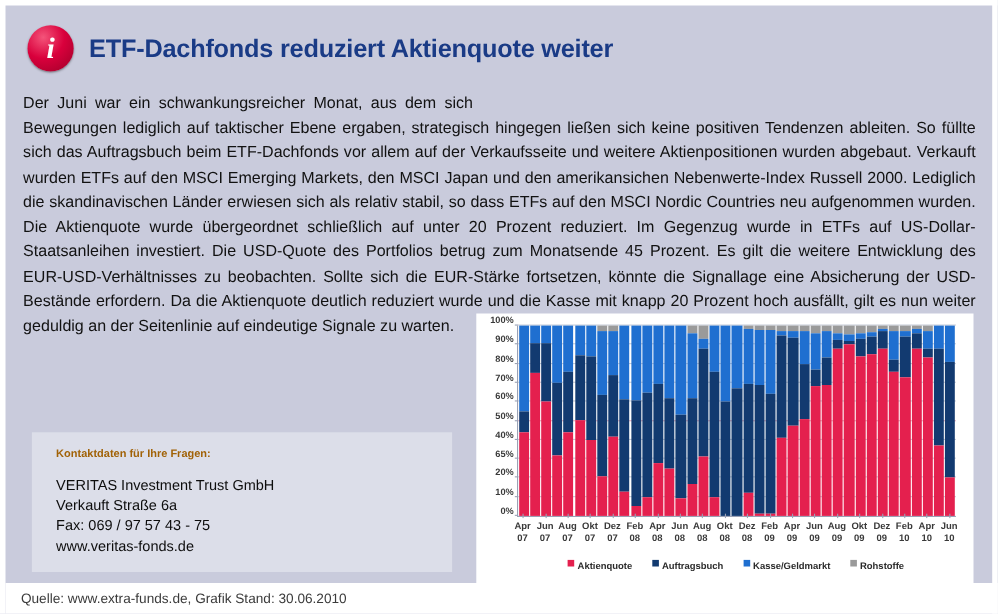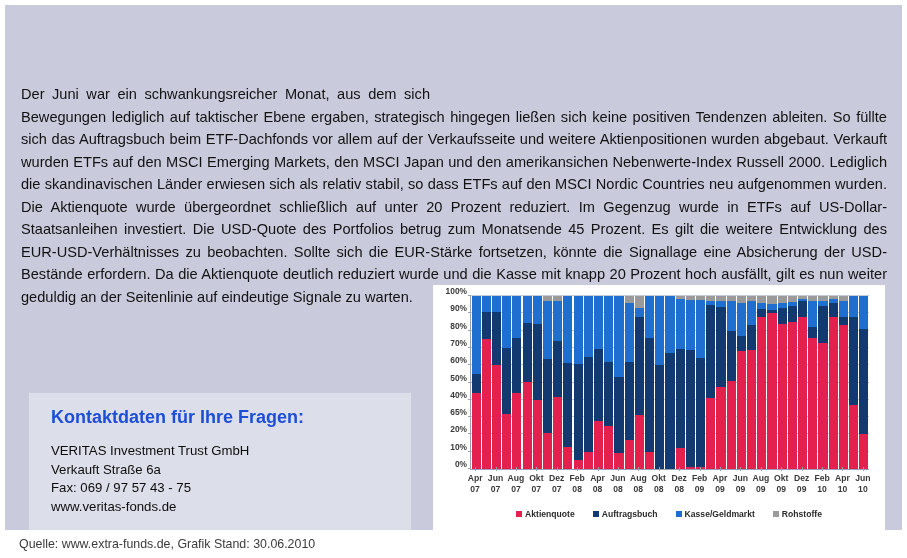--- a/index.html
+++ b/index.html
@@ -75,23 +75,23 @@
   
   #contact-box {
     position: absolute;
     left: 24px; top: 388px;
     width: 382px;
     padding: 14px 0 14px 22px;
     background: #dcdee9;
     box-sizing: border-box;
   }
   #contact-title {
-    font-size: 18px;
+    font-size: 10px;
     font-weight: bold;
-    color: #1d4ed8;
+    color: #a16207;
     margin-bottom: 14px;
   }
   .contact-line {
     font-size: 13.2px;
     line-height: 18.6px;
     color: #0d0d0d;
   }
   
   #chart-panel {
     position: absolute;
@@ -177,41 +177,45 @@
     position: absolute;
     left: 37px; top: 224px;
     width: 398px;
     display: flex;
     justify-content: center;
     gap: 18px;
     font-size: 8.6px;
     font-weight: bold;
     color: #2b2b2b;
   }
-  .legend-item { display: flex; align-items: center; gap: 3px; white-space: nowrap; }
+  .legend-item { display: flex; align-items: flex-start; gap: 3px; white-space: nowrap; }
   .swatch { width: 6px; height: 6px; display: inline-block; }
   
   #footer {
     position: absolute;
     left: 0; bottom: 0;
     width: 907px; height: 28px;
     background: #ffffff;
   }
   #source-note {
     position: absolute;
     left: 14px; top: 7px;
     font-size: 12.4px;
     color: #3b3b3b;
   }
 </style>
 </head>
 <body>
 
 <div id="page">
 
+  <div id="header">
+    <div id="info-icon"></div>
+    <div id="headline">ETF-Dachfonds reduziert Aktienquote weiter</div>
+  </div>
 
   <div id="article">
     <div id="chart-float"></div>
     <p>Der Juni war ein schwankungsreicher Monat, aus dem sich Bewegungen lediglich auf taktischer Ebene ergaben, strategisch hingegen ließen sich keine positiven Tendenzen ableiten. So füllte sich das Auftragsbuch beim ETF-Dachfonds vor allem auf der Verkaufsseite und weitere Aktienpositionen wurden abgebaut. Verkauft wurden ETFs auf den MSCI Emerging Markets, den MSCI Japan und den amerikansichen Nebenwerte-Index Russell 2000. Lediglich die skandinavischen Länder erwiesen sich als relativ stabil, so dass ETFs auf den MSCI Nordic Countries neu aufgenommen wurden. Die Aktienquote wurde übergeordnet schließlich auf unter 20 Prozent reduziert. Im Gegenzug wurde in ETFs auf US-Dollar-Staatsanleihen investiert. Die USD-Quote des Portfolios betrug zum Monatsende 45 Prozent. Es gilt die weitere Entwicklung des EUR-USD-Verhältnisses zu beobachten. Sollte sich die EUR-Stärke fortsetzen, könnte die Signallage eine Absicherung der USD-Bestände erfordern. Da die Aktienquote deutlich reduziert wurde und die Kasse mit knapp 20 Prozent hoch ausfällt, gilt es nun weiter geduldig an der Seitenlinie auf eindeutige Signale zu warten.</p>
   </div>
 
   <div id="contact-box">
     <div id="contact-title">Kontaktdaten für Ihre Fragen:</div>
     <div class="contact-line">VERITAS Investment Trust GmbH</div>
     <div class="contact-line">Verkauft Straße 6a</div>

